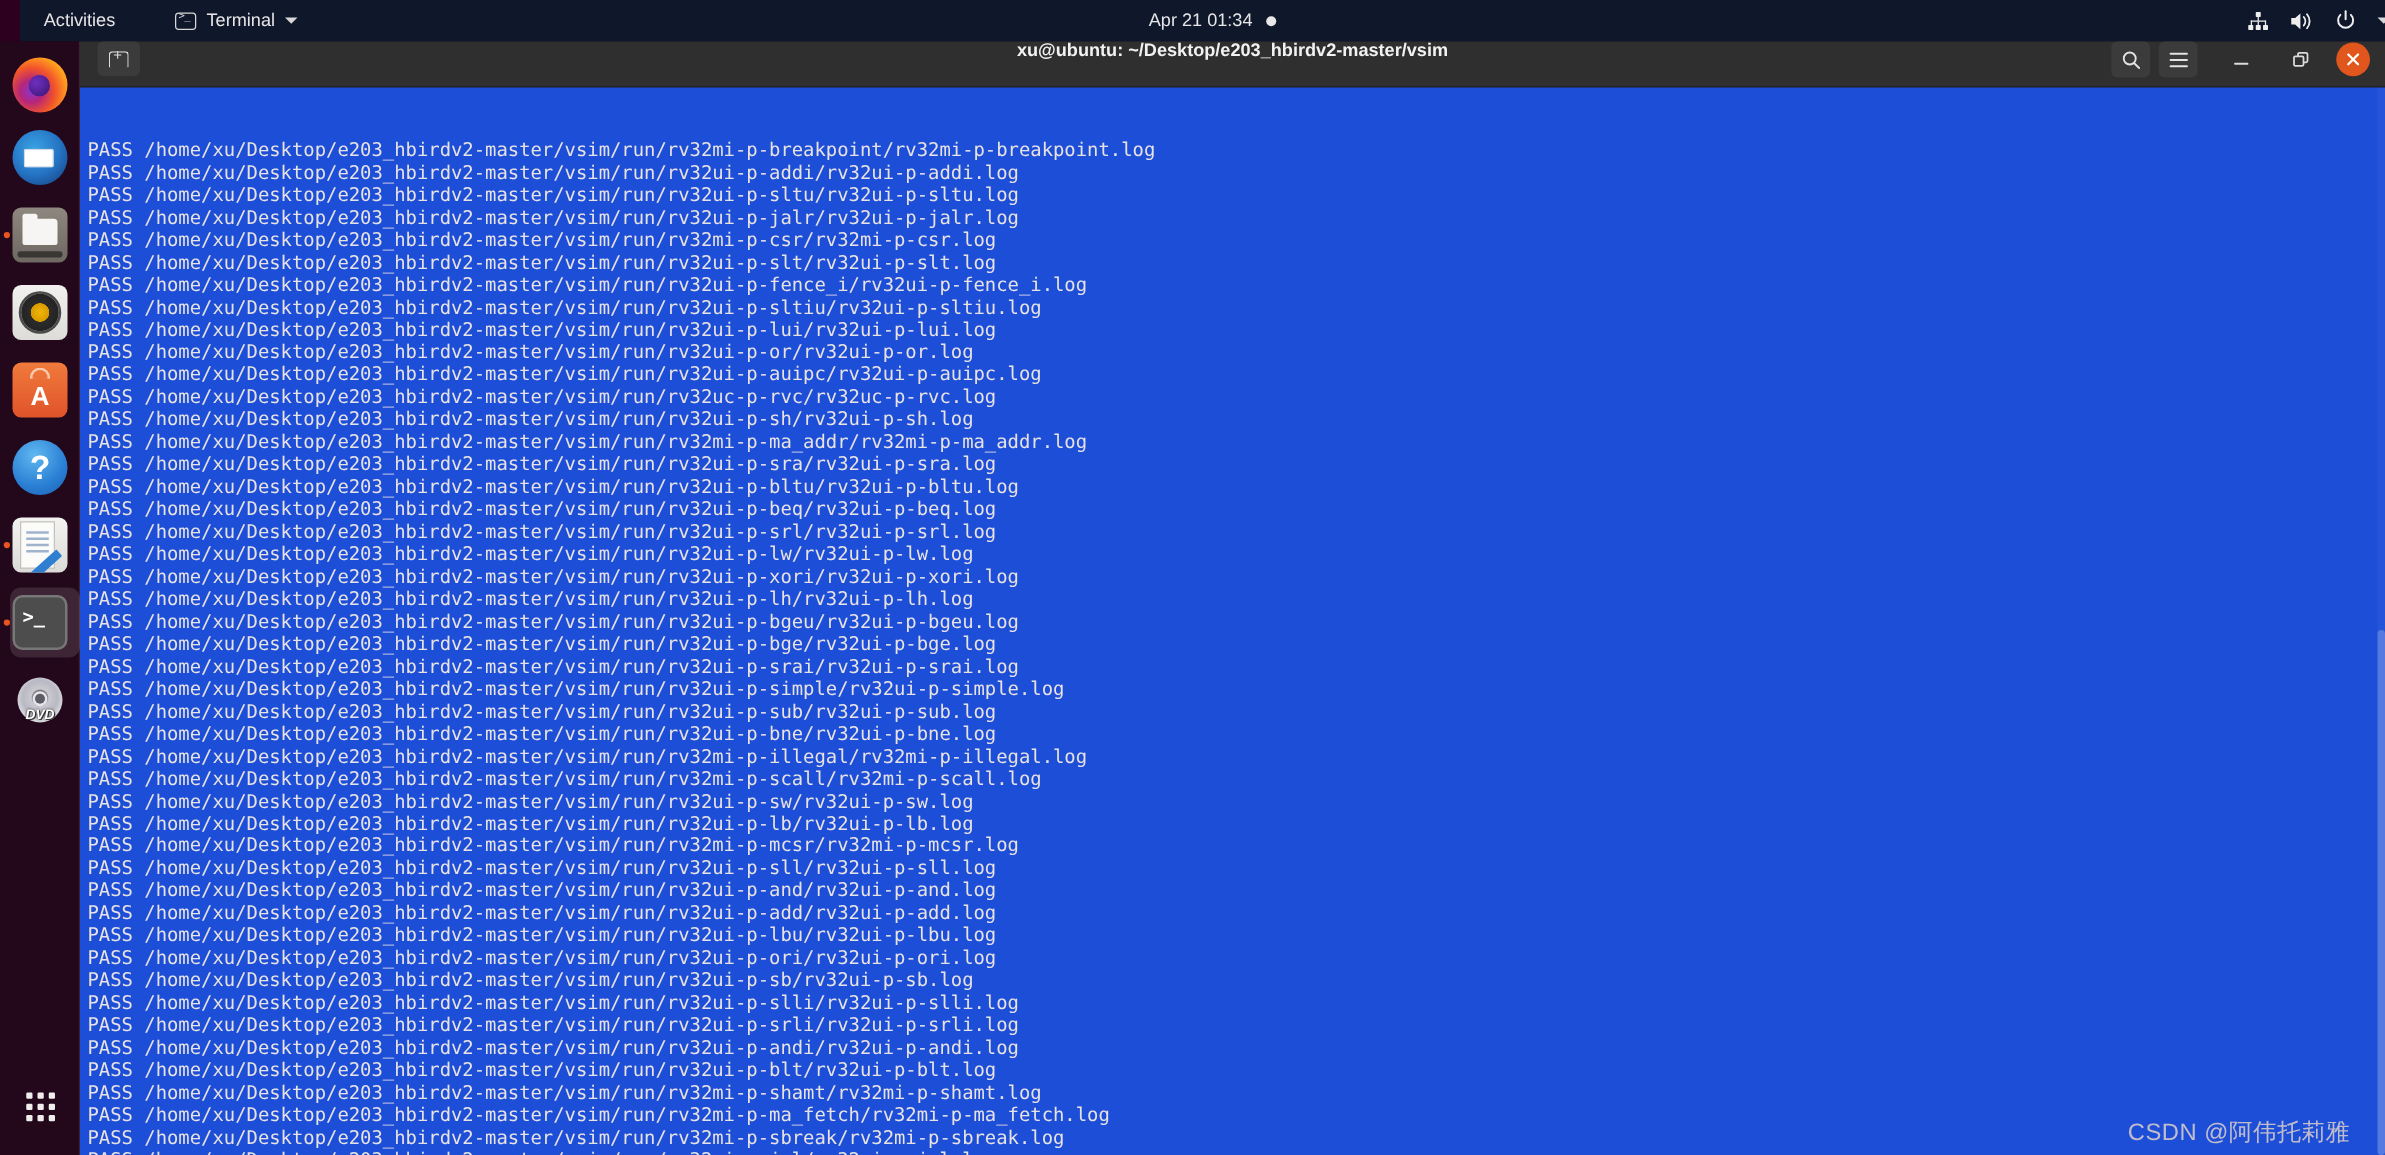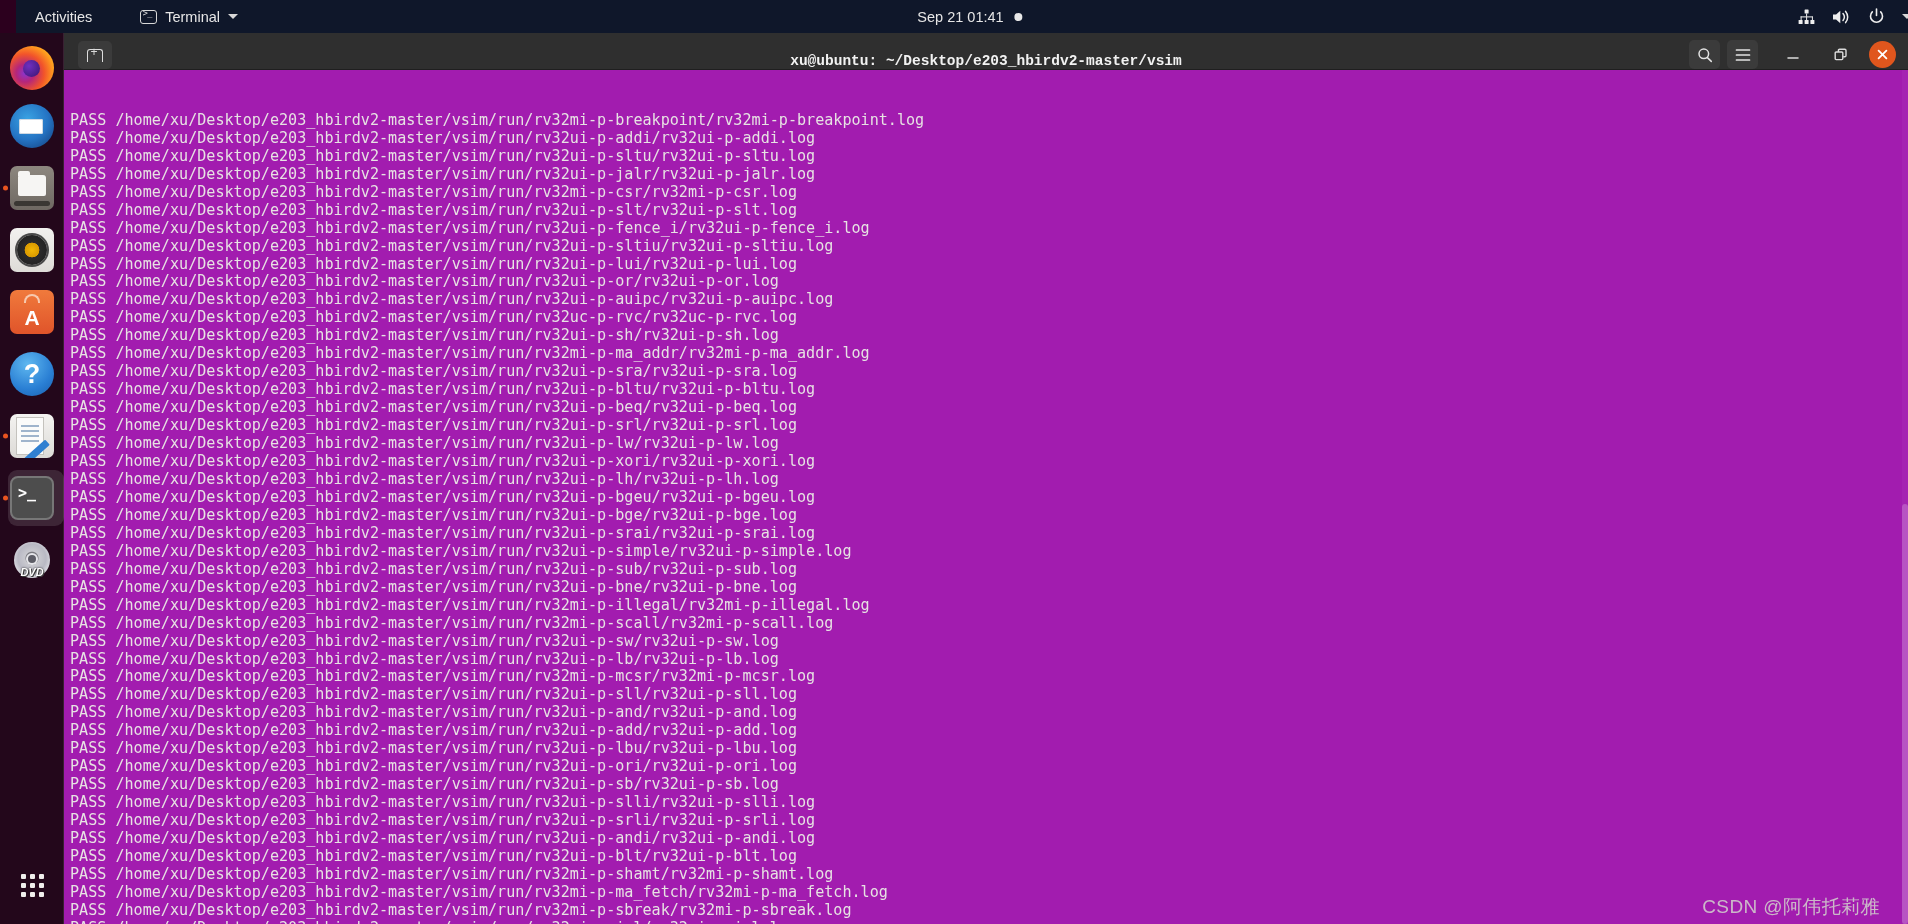--- a/index.html
+++ b/index.html
@@ -203,23 +203,22 @@
   #window {
     position: absolute; left: 64px; top: 33px;
     width: 1844px; height: 891px;
     display: flex; flex-direction: column;
     z-index: 10;
   }
   #titlebar {
     height: 37px; flex: none;
     background: #2f2f2f;
     border-bottom: 1px solid #1f1f1f;
-    display: flex; align-items: flex-end;
-    position: relative;
-    font-family: Liberation Mono, monospace;
+    display: flex; align-items: flex-start;
+    position: relative;
   }
   #newtab-btn {
     margin-left: 14px;
     width: 34px; height: 28px;
     background: #3b3b3b; border-radius: 5px;
     display: flex; align-items: center; justify-content: center;
   }
   #newtab-btn .tabglyph {
     width: 16px; height: 13px;
     border: 1.7px solid #dcdcdc;
@@ -255,21 +254,21 @@
     border-radius: 50%;
   }
   .wc.close { background: #e0561d; width: 27px; height: 27px; margin-left: 6px; }
   .wc svg, .tb-btn svg { display: block; }
   #minbtn { margin-left: 12px; }
   #maxbtn { margin-left: 10px; }
 
   
   #term {
     flex: 1;
-    background: #a21caf;
+    background: #1d4ed8;
     padding: 6px 0 0 6px;
     overflow: hidden;
     font-family: "DejaVu Sans Mono", "Liberation Mono", monospace;
     font-size: 15.1px;
     line-height: 17.95px;
     color: #e7e2e3;
     white-space: pre;
     position: relative;
   }
   #term .line { white-space: pre; }
@@ -300,21 +299,21 @@
   <div class="tb-item" id="activities">
     <span>Activities</span>
   </div>
   <div class="tb-item" id="app-menu">
     <span class="term-mini"></span>
     <span>Terminal</span>
     <span class="caret-dn"></span>
   </div>
 
   <div id="clock-area">
-    <span>Sep 21  01:41</span>
+    <span>Apr 21  01:34</span>
     <span id="notif-dot"></span>
   </div>
 
   <div id="tray">
     <span>
       <svg width="17" height="16" viewBox="0 0 17 16" fill="#eee">
         <rect x="6.6" y="0.5" width="4" height="4" rx="0.6"></rect>
         <rect x="0.6" y="11" width="4" height="4" rx="0.6"></rect>
         <rect x="6.6" y="11" width="4" height="4" rx="0.6"></rect>
         <rect x="12.4" y="11" width="4" height="4" rx="0.6"></rect>

